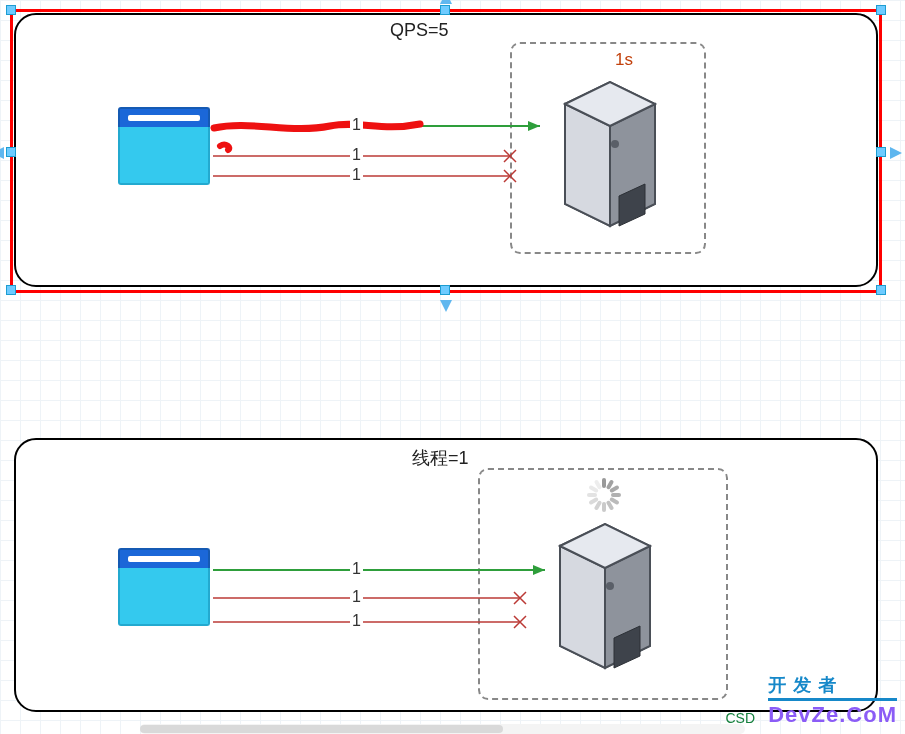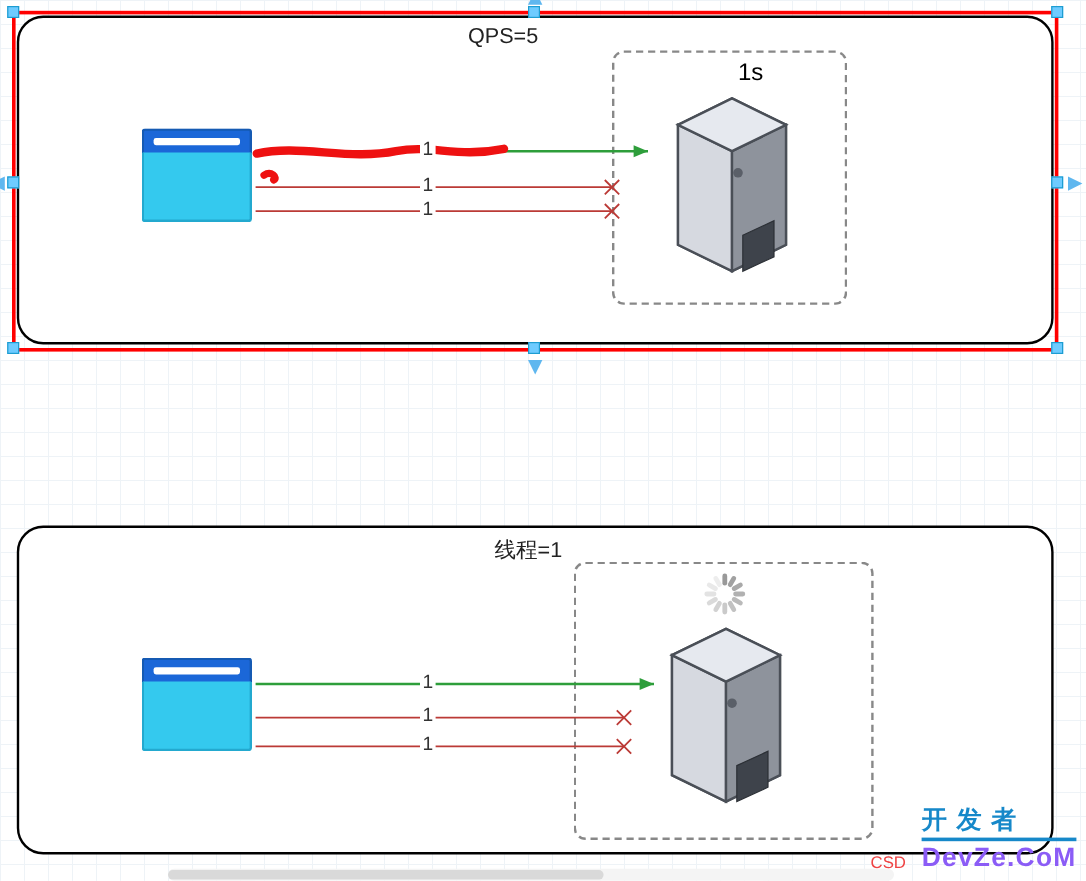--- a/index.html
+++ b/index.html
@@ -10,29 +10,29 @@
     background-size:20px 20px;}
   .panel{position:absolute;background:#fff;border:2px solid #000;border-radius:22px}
   .sel-border{position:absolute;border:3px solid red}
   .sel-handle{position:absolute;width:8px;height:8px;background:#6ecbff;border:1px solid #1d9dd1}
   .panel-title{position:absolute;font-size:18px;color:#222}
   .browser{position:absolute;width:92px;height:78px}
   .browser .bar{position:absolute;top:0;left:0;right:0;height:20px;background:#1b67d8;border:2px solid #155ab3;border-bottom:none;border-radius:3px 3px 0 0}
   .browser .bar::after{content:"";position:absolute;left:8px;right:8px;top:6px;height:6px;background:#fff;border-radius:2px}
   .browser .body{position:absolute;top:20px;left:0;right:0;bottom:0;background:#34c9ee;border:2px solid #23a9cf;border-top:none;border-radius:0 0 3px 3px}
   .server-box{position:absolute;border:2px dashed #888;border-radius:10px}
-  .server-label{position:absolute;font-size:20px;color:#000000}
+  .server-label{position:absolute;font-size:17px;color:#c2410c}
   .spinner{position:absolute;width:34px;height:34px}
   .spinner span{position:absolute;left:15px;top:0;width:4px;height:10px;background:#999;border-radius:2px;transform-origin:2px 17px}
   .flow-label{position:absolute;font-size:16px;color:#333;background:#fff;padding:0 2px}
   .watermark1{position:absolute;right:8px;bottom:6px;font-family:Verdana,sans-serif;font-weight:bold;letter-spacing:1px}
-  .watermark1 .t{color:#1688c9;font-size:21px}
+  .watermark1 .t{color:#1688c9;font-size:18px}
   .watermark1 .b{color:#8b5cf6;font-size:22px}
   .watermark1 .line{display:block;border-top:3px solid #1688c9;margin:1px 0}
-  .watermark2{position:absolute;right:150px;bottom:8px;color:#ef4444;font-size:14px}
+  .watermark2{position:absolute;right:150px;bottom:8px;color:#15803d;font-size:14px}
   .scrollbar-h{position:absolute;left:140px;right:160px;bottom:0;height:10px;background:#f4f4f4;border-radius:5px}
   .scrollbar-h .thumb{position:absolute;left:0;width:60%;top:1px;bottom:1px;background:#d9d9d9;border-radius:4px}
   svg{position:absolute;top:0;left:0;overflow:visible}
 </style>
 </head>
 <body>
 
 <div class="grid-bg"></div>
 
 <div class="panel" style="left:14px;top:13px;width:860px;height:270px"></div>

